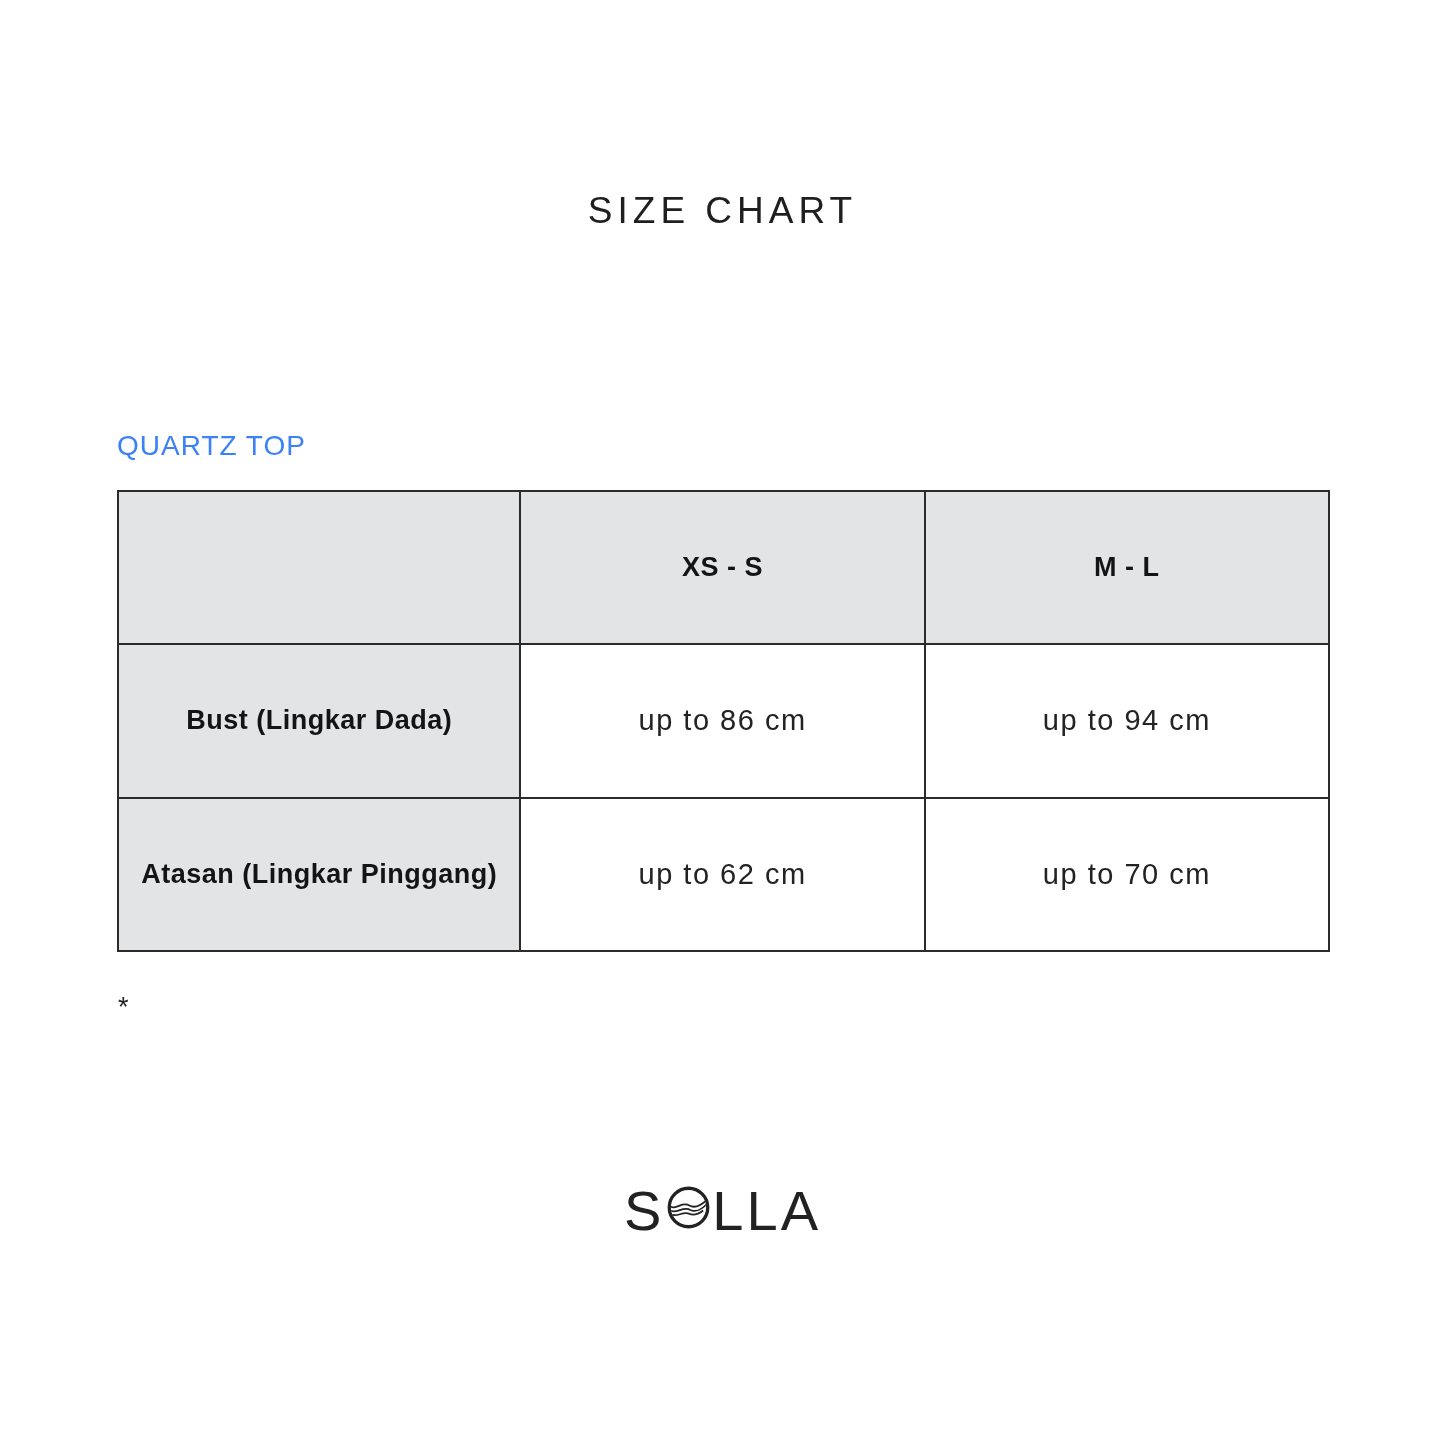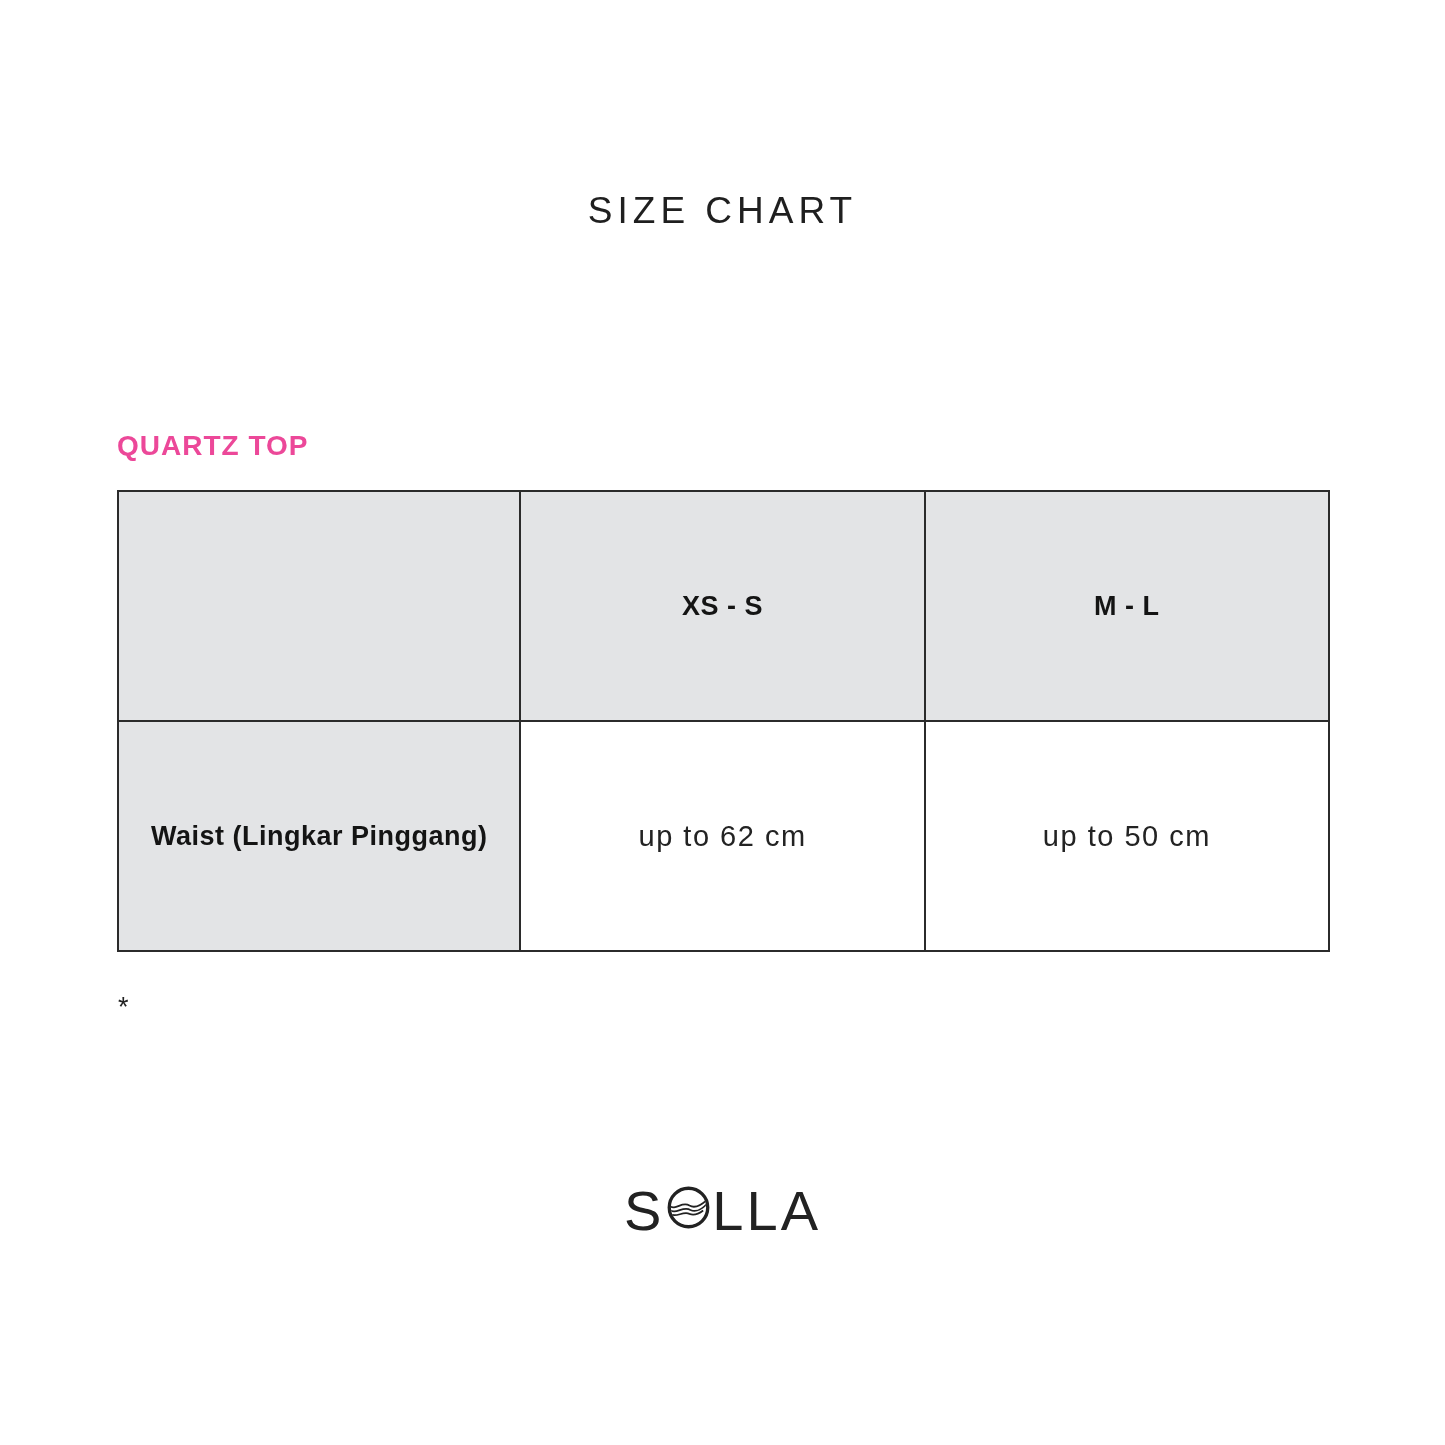--- a/index.html
+++ b/index.html
@@ -13,23 +13,23 @@
     position:absolute;top:192px;left:0;width:1445px;
     text-align:center;
     font-size:37px;line-height:1;
     letter-spacing:5px;
     color:#1f1f1f;
     font-weight:400;
   }
   .product-title{
     position:absolute;top:432px;left:117px;
     font-size:28px;line-height:1;
-    font-weight:700;
+    font-weight:400;
     letter-spacing:1px;
-    color:#ec4899;
+    color:#3b82f6;
   }
   table.size-table{
     position:absolute;top:490px;left:117px;
     width:1213px;height:462px;
     border-collapse:collapse;
     table-layout:fixed;
   }
   table.size-table th, table.size-table td{
     border:2px solid #2b2b2b;
     text-align:center;
@@ -82,23 +82,28 @@
     <col style="width:33.385%">
     <col style="width:33.385%">
   </colgroup>
   <tbody>
     <tr>
       <th></th>
       <th>XS - S</th>
       <th>M - L</th>
     </tr>
     <tr>
-      <th>Waist (Lingkar Pinggang)</th>
+      <th>Bust (Lingkar Dada)</th>
+      <td>up to 86 cm</td>
+      <td>up to 94 cm</td>
+    </tr>
+    <tr>
+      <th>Atasan (Lingkar Pinggang)</th>
       <td>up to 62 cm</td>
-      <td>up to 50 cm</td>
+      <td>up to 70 cm</td>
     </tr>
   </tbody>
 </table>
 
 <div class="footnote">
   <span class="asterisk">*</span>
 </div>
 
 <div class="brand-logo">
   <span class="letter">S</span>

